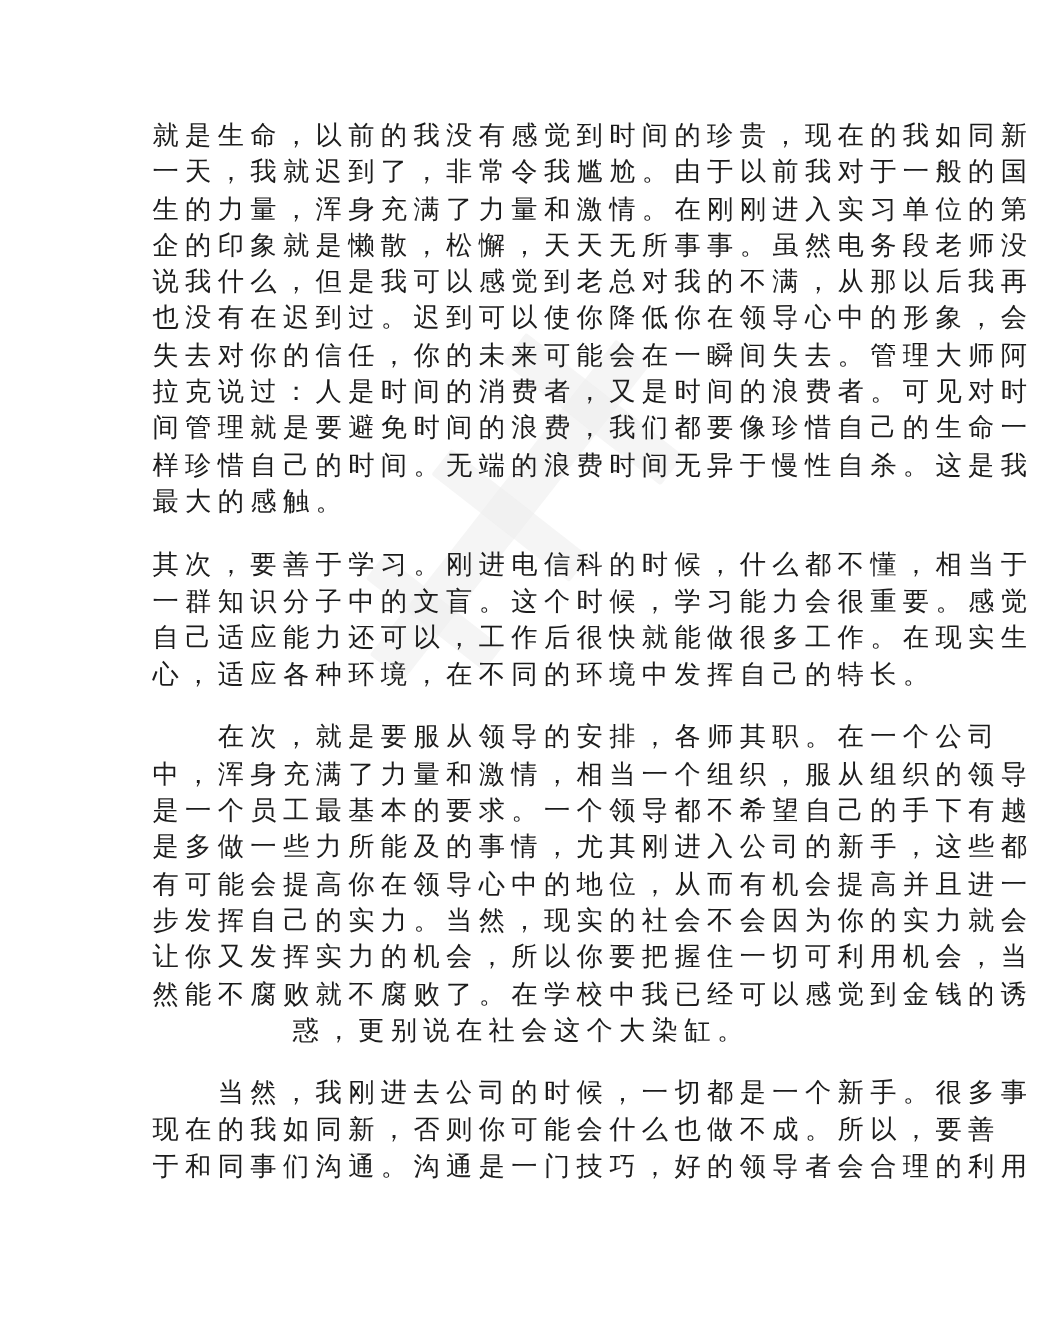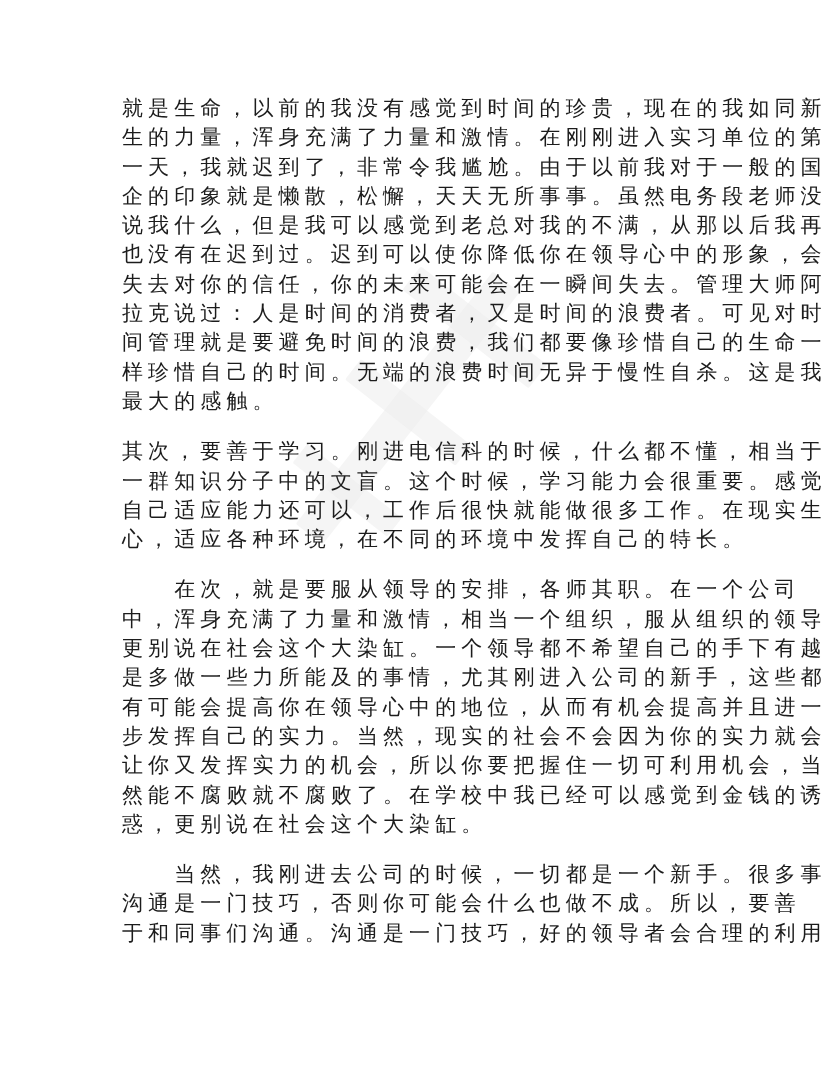--- a/index.html
+++ b/index.html
@@ -52,69 +52,70 @@
       letter-spacing: 5.1px;
       white-space: nowrap;
       color: #1c1c1c;
     }
     .para {
       margin: 0;
       padding: 0;
     }
     .para + .para {
       margin-top: 21px;
+      text-align: center;
     }
   </style>
 </head>
 <body>
 
 <div class="page">
 
   <div class="watermark">
     <div class="wm-bar" style="left:60px;top:0;width:34px;height:320px;"></div>
     <div class="wm-bar" style="left:0;top:40px;width:160px;height:30px;"></div>
     <div class="wm-bar" style="left:10px;top:150px;width:140px;height:26px;"></div>
     <div class="wm-bar" style="left:20px;top:250px;width:120px;height:24px;"></div>
   </div>
 
   <div class="content">
 
     <div class="para">
       <span class="line">就是生命，以前的我没有感觉到时间的珍贵，现在的我如同新</span>
+      <span class="line">一天，我就迟到了，非常令我尴尬。由于以前我对于一般的国</span>
       <span class="line">生的力量，浑身充满了力量和激情。在刚刚进入实习单位的第</span>
-      <span class="line">一天，我就迟到了，非常令我尴尬。由于以前我对于一般的国</span>
       <span class="line">企的印象就是懒散，松懈，天天无所事事。虽然电务段老师没</span>
       <span class="line">说我什么，但是我可以感觉到老总对我的不满，从那以后我再</span>
       <span class="line">也没有在迟到过。迟到可以使你降低你在领导心中的形象，会</span>
       <span class="line">失去对你的信任，你的未来可能会在一瞬间失去。管理大师阿</span>
       <span class="line">拉克说过：人是时间的消费者，又是时间的浪费者。可见对时</span>
       <span class="line">间管理就是要避免时间的浪费，我们都要像珍惜自己的生命一</span>
       <span class="line">样珍惜自己的时间。无端的浪费时间无异于慢性自杀。这是我</span>
       <span class="line">最大的感触。</span>
     </div>
 
     <div class="para">
       <span class="line">其次，要善于学习。刚进电信科的时候，什么都不懂，相当于</span>
       <span class="line">一群知识分子中的文盲。这个时候，学习能力会很重要。感觉</span>
       <span class="line">自己适应能力还可以，工作后很快就能做很多工作。在现实生</span>
       <span class="line">心，适应各种环境，在不同的环境中发挥自己的特长。</span>
     </div>
 
     <div class="para">
       <span class="line">　　在次，就是要服从领导的安排，各师其职。在一个公司</span>
       <span class="line">中，浑身充满了力量和激情，相当一个组织，服从组织的领导，</span>
-      <span class="line">更别说在社会这个大染缸。一个领导都不希望自己的手下有越</span>
+      <span class="line">是一个员工最基本的要求。一个领导都不希望自己的手下有越</span>
       <span class="line">是多做一些力所能及的事情，尤其刚进入公司的新手，这些都</span>
       <span class="line">有可能会提高你在领导心中的地位，从而有机会提高并且进一</span>
       <span class="line">步发挥自己的实力。当然，现实的社会不会因为你的实力就会</span>
       <span class="line">让你又发挥实力的机会，所以你要把握住一切可利用机会，当</span>
       <span class="line">然能不腐败就不腐败了。在学校中我已经可以感觉到金钱的诱</span>
       <span class="line">惑，更别说在社会这个大染缸。</span>
     </div>
 
     <div class="para">
       <span class="line">　　当然，我刚进去公司的时候，一切都是一个新手。很多事</span>
-      <span class="line">沟通是一门技巧，否则你可能会什么也做不成。所以，要善</span>
+      <span class="line">现在的我如同新，否则你可能会什么也做不成。所以，要善</span>
       <span class="line">于和同事们沟通。沟通是一门技巧，好的领导者会合理的利用</span>
     </div>
 
   </div>
 </div>
 
 </body></html>

